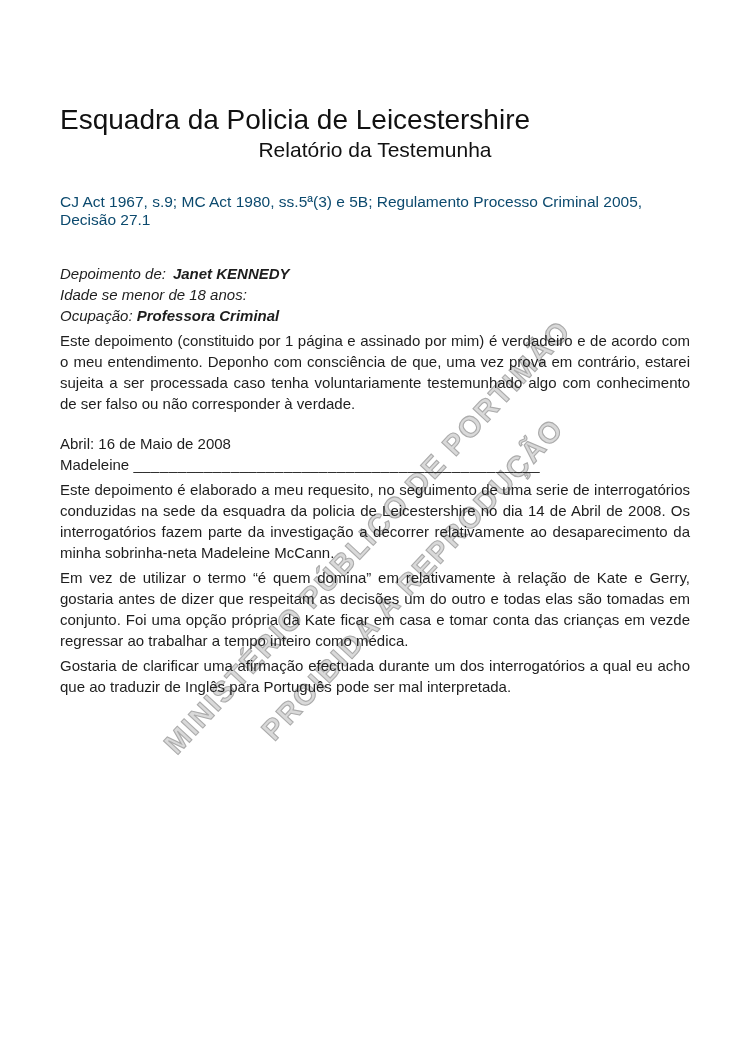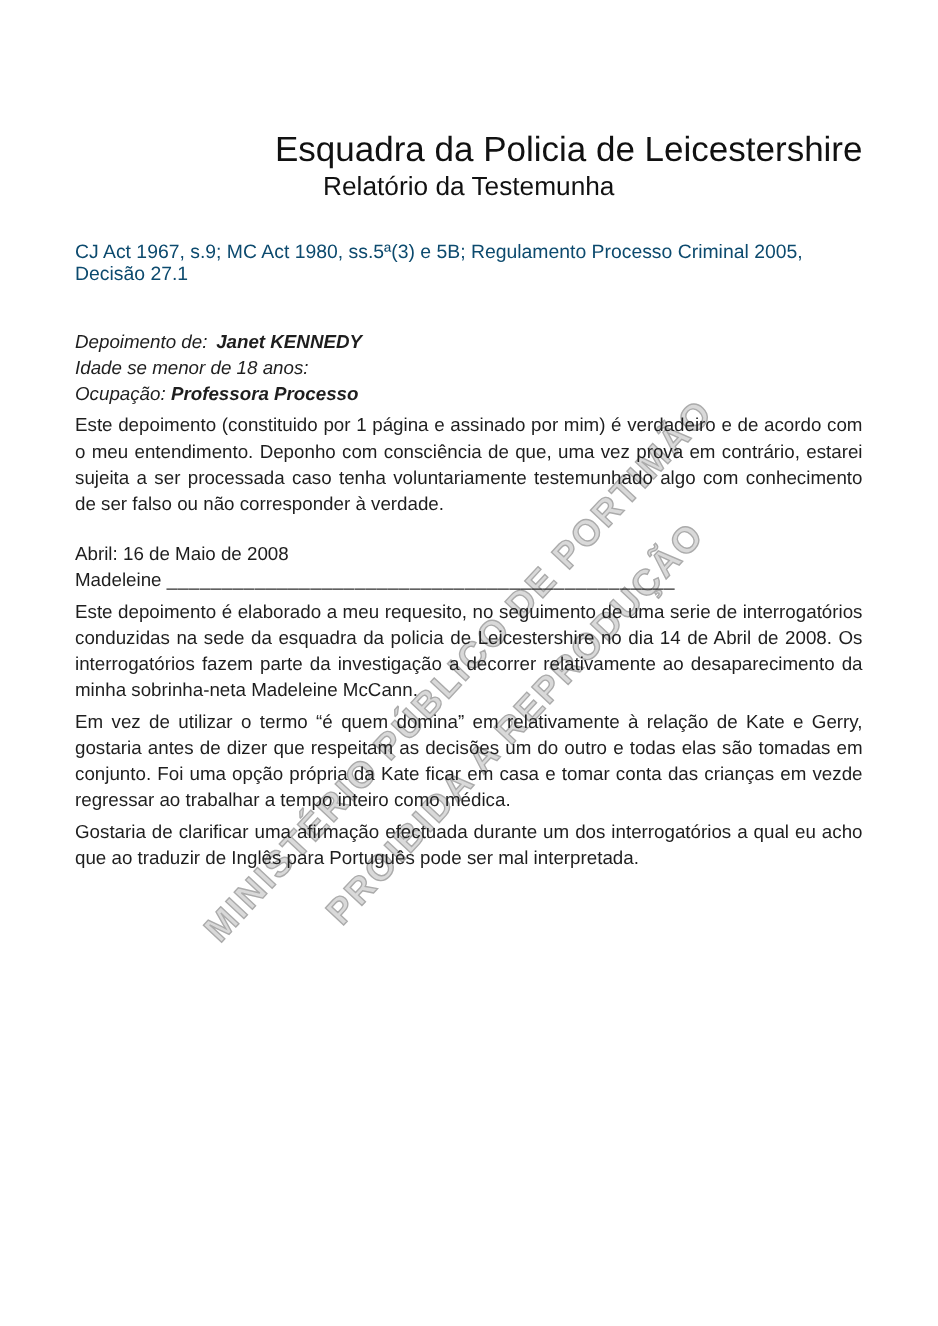--- a/index.html
+++ b/index.html
@@ -39,21 +39,21 @@
     white-space: nowrap;
   }
   .content {
     position: relative;
     z-index: 1;
     margin: 0 60px;
   }
   .title {
     margin: 0;
     padding-top: 104px;
-    text-align: right;
+    text-align: left;
     font-size: 28px;
     font-weight: normal;
     color: #111111;
   }
   .subtitle {
     margin: 2px 0 0 0;
     text-align: center;
     font-size: 21px;
     font-weight: normal;
     color: #111111;
@@ -108,21 +108,21 @@
     <h2 class="subtitle">Relatório da Testemunha</h2>
 
     <p class="legal">CJ Act 1967, s.9; MC Act 1980, ss.5ª(3) e 5B; Regulamento Processo Criminal 2005, Decisão 27.1</p>
 
     <div class="meta">
       <div class="meta-line">
         <span>Depoimento de:</span><b class="name-gap">Janet KENNEDY</b>
       </div>
       <div class="meta-line">Idade se menor de 18 anos:</div>
       <div class="meta-line">
-        <span>Ocupação:</span> <b>Professora Processo</b>
+        <span>Ocupação:</span> <b>Professora Criminal</b>
       </div>
     </div>
 
     <p class="para">Este depoimento (constituido por 1 página e assinado por mim) é verdadeiro e de acordo com o meu entendimento. Deponho com consciência de que, uma vez prova em contrário, estarei sujeita a ser processada caso tenha voluntariamente testemunhado algo com conhecimento de ser falso ou não corresponder à verdade.</p>
 
     <div class="datesig">
       <div>
         <span>Abril:</span> <span>16 de Maio de 2008</span>
       </div>
       <div>

